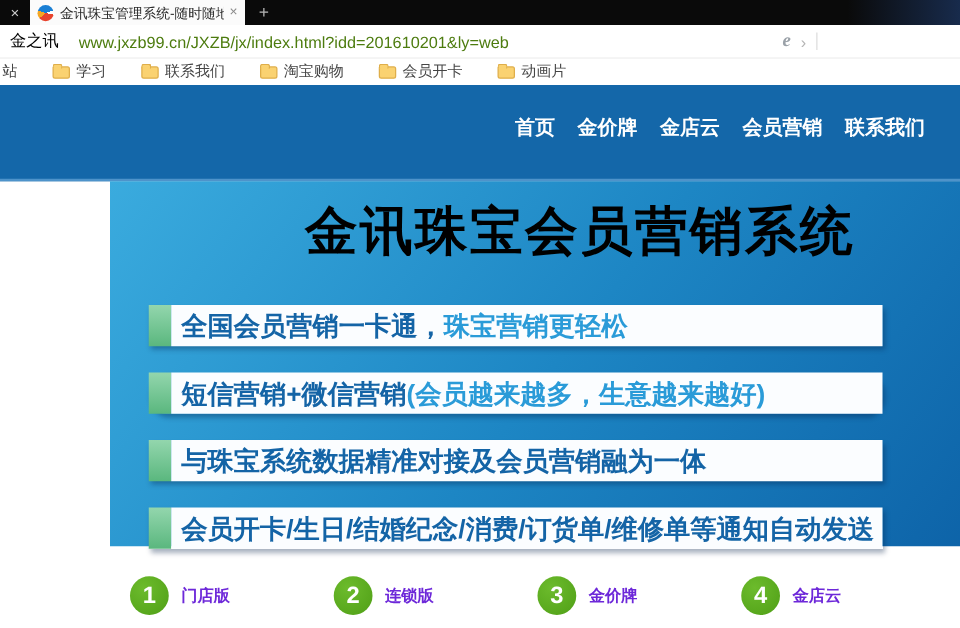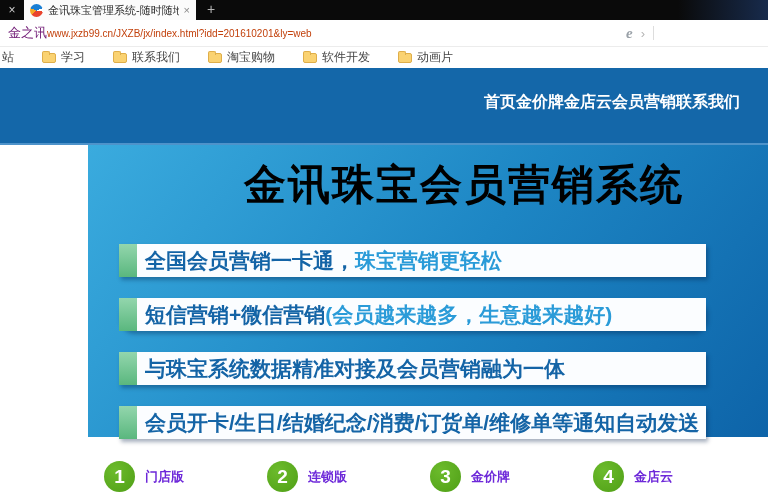--- a/index.html
+++ b/index.html
@@ -18,40 +18,40 @@
     display:flex; align-items:center; gap:5px; padding:0 6px; }
   .favicon { width:13px; height:13px; border-radius:50%; flex:0 0 auto;
     background:conic-gradient(#1a7fd4 0 70deg, #ffffff 70deg 100deg, #e8432d 100deg 230deg, #f5a623 230deg 290deg, #1a7fd4 290deg 360deg); }
   .tab-title { flex:1; font-size:11px; color:#2b2b2b; white-space:nowrap; overflow:hidden; }
   .tab-close { color:#8a8a8a; font-size:11px; flex:0 0 auto; }
   .newtab { position:absolute; left:203px; top:0; width:16px; height:20px; color:#b4b4b4;
     font-size:14px; line-height:19px; text-align:center; }
   
   .addressbar { position:absolute; top:20px; left:0; width:768px; height:27px; background:#fff;
     border-bottom:1px solid #ececec; display:flex; align-items:center; padding:0 10px 0 8px; }
-  .site-name { color:#701a75; font-size:13px; margin-right:0; white-space:nowrap; }
-  .url { color:#c2410c; font-size:10px; flex:1; white-space:nowrap; overflow:hidden; }
+  .site-name { color:#000000; font-size:13px; margin-right:16px; white-space:nowrap; }
+  .url { color:#4d7c0f; font-size:13px; flex:1; white-space:nowrap; overflow:hidden; }
   .addr-right { display:flex; align-items:center; gap:8px; flex:0 0 auto; }
   .ie-icon { font-family:"Liberation Serif","DejaVu Serif",serif; font-style:italic;
     font-weight:bold; color:#9aa1a8; font-size:15px; }
   .chev { color:#b5b5b5; font-size:13px; }
   .addr-sep { width:1px; height:14px; background:#dddddd; }
   .hot-search { color:#5f6368; font-size:12px; white-space:nowrap;margin-top:48px; }
   
   .bookmarksbar { position:absolute; top:47px; left:0; width:768px; height:21px; background:#fff;
     display:flex; align-items:center; gap:28px; padding-left:2px; font-size:12px; color:#454545; }
   .bm-item { display:flex; align-items:center; gap:5px; white-space:nowrap; }
   .folder-icon { width:14px; height:10px; background:#fad271; border:1px solid #dfae4a;
     border-radius:1px 2px 2px 2px; position:relative; flex:0 0 auto; }
   .folder-icon::before { content:""; position:absolute; top:-3px; left:-1px; width:6px; height:3px;
     background:#fad271; border:1px solid #dfae4a; border-bottom:none; border-radius:2px 2px 0 0; }
   
   .navband { position:absolute; top:68px; left:0; width:768px; height:77px; background:#1467a9;
     border-bottom:2px solid #4e93ca; }
-  .nav-menu { position:absolute; top:24px; right:28px; display:flex; }
+  .nav-menu { position:absolute; top:24px; right:28px; display:flex; gap:18px; }
   .nav-item { color:#ffffff; font-size:16px; font-weight:bold; white-space:nowrap; cursor:pointer; }
   
   .hero { position:absolute; top:145px; left:88px; width:752px; height:292px;
     background:linear-gradient(128deg, #3aabde 0%, #1d86c4 48%, #0b5ea4 100%); }
   .hero-title { position:absolute; top:12px; left:0; width:100%; text-align:center;
     font-size:42px; font-weight:bold; color:#000000; letter-spacing:2px; white-space:nowrap; }
   .feature { position:absolute; left:31px; width:587px; height:33px; display:flex;
     box-shadow:2px 3px 4px rgba(0,30,70,0.35); }
   .f1 { top:99px; } .f2 { top:153px;border-radius:14px; } .f3 { top:207px; } .f4 { top:261px; }
   .feature-accent { width:18px; flex:0 0 auto;
@@ -102,21 +102,21 @@
   <span class="bm-item">
     <span class="folder-icon"></span>
     <span>联系我们</span>
   </span>
   <span class="bm-item">
     <span class="folder-icon"></span>
     <span>淘宝购物</span>
   </span>
   <span class="bm-item">
     <span class="folder-icon"></span>
-    <span>软件开发</span>
+    <span>会员开卡</span>
   </span>
   <span class="bm-item">
     <span class="folder-icon"></span>
     <span>动画片</span>
   </span>
 </div>
 
 <div class="navband">
   <div class="nav-menu">
     <span class="nav-item">首页</span>

